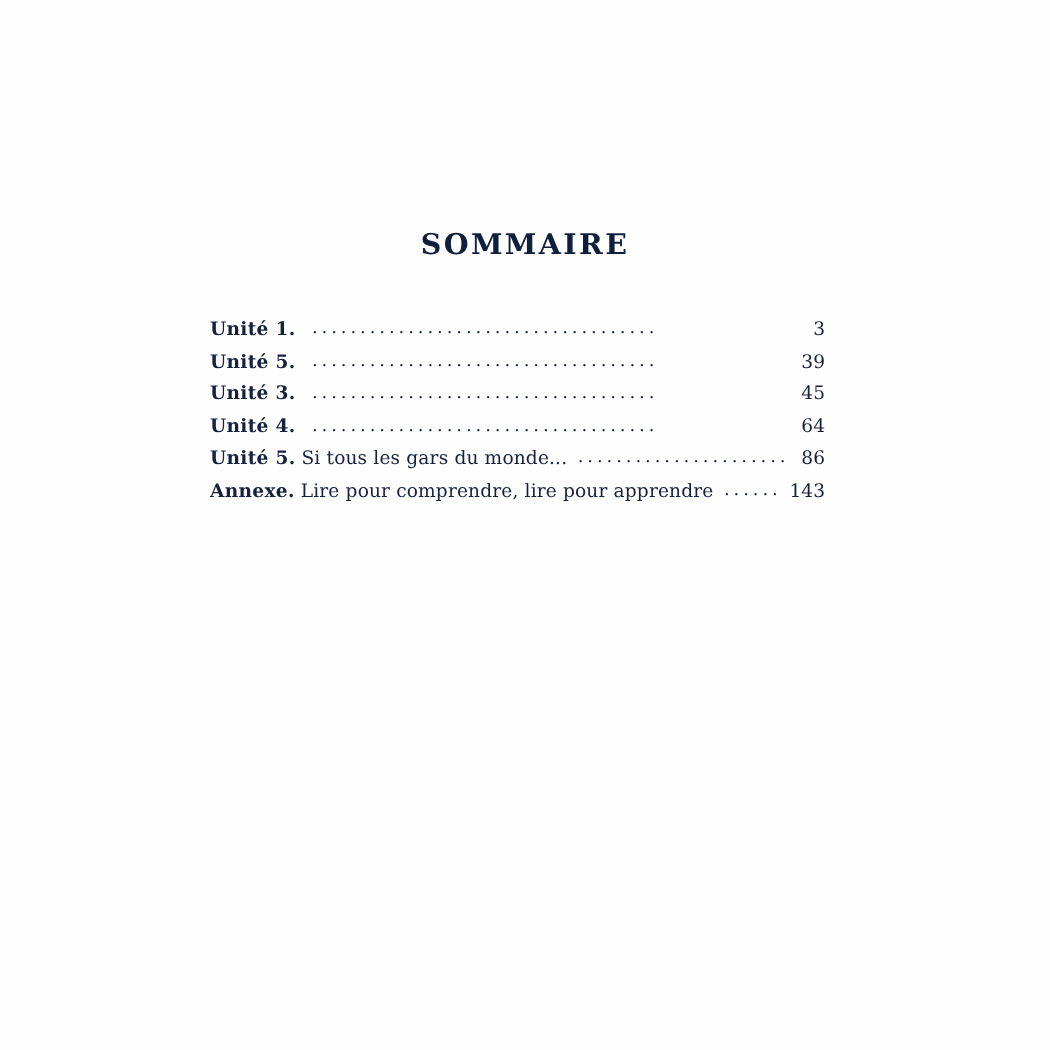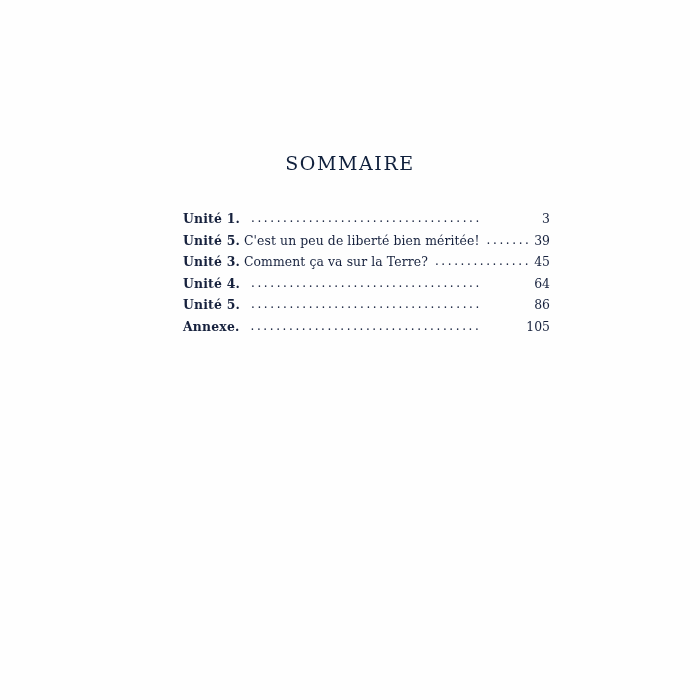--- a/index.html
+++ b/index.html
@@ -23,39 +23,38 @@
     height: 700px;
     background: #fefefe;
   }
   .title {
     position: absolute;
     top: 152px;
     left: 0;
     width: 700px;
     text-align: center;
     font-family: "DejaVu Serif", serif;
-    font-weight: normal;
+    font-weight: bold;
     font-size: 19px;
     letter-spacing: 1.6px;
     color: #10203c;
   }
   .toc {
     position: absolute;
     top: 208px;
     left: 140px;
     width: 410px;
   }
   .toc-row {
     display: flex;
     align-items: flex-start;
     font-size: 12.4px;
     line-height: 21.5px;
     color: #16213d;
     white-space: nowrap;
-    margin-left: 43px;
   }
   .toc-label {
     font-weight: bold;
     margin-right: 4px;
     letter-spacing: 0.2px;
   }
   .toc-text {
     letter-spacing: 0.1px;
   }
   .toc-dots {
@@ -84,44 +83,44 @@
   <div class="toc">
 
     <div class="toc-row">
       <span class="toc-label">Unité 1.</span>
       <span class="toc-dots">....................................</span>
       <span class="toc-page">3</span>
     </div>
 
     <div class="toc-row">
       <span class="toc-label">Unité 5.</span>
-      <span class="toc-text">C'est un peu de liberté bien méritée!</span>
       <span class="toc-dots">....................................</span>
       <span class="toc-page">39</span>
     </div>
 
     <div class="toc-row">
       <span class="toc-label">Unité 3.</span>
-      <span class="toc-text">Comment ça va sur la Terre?</span>
       <span class="toc-dots">....................................</span>
       <span class="toc-page">45</span>
     </div>
 
     <div class="toc-row">
       <span class="toc-label">Unité 4.</span>
       <span class="toc-dots">....................................</span>
       <span class="toc-page">64</span>
     </div>
 
     <div class="toc-row">
       <span class="toc-label">Unité 5.</span>
+      <span class="toc-text">Si tous les gars du monde...</span>
       <span class="toc-dots">....................................</span>
       <span class="toc-page">86</span>
     </div>
 
     <div class="toc-row">
       <span class="toc-label">Annexe.</span>
+      <span class="toc-text">Lire pour comprendre, lire pour apprendre</span>
       <span class="toc-dots">....................................</span>
-      <span class="toc-page">105</span>
+      <span class="toc-page">143</span>
     </div>
 
   </div>
 </div>
 
 </body></html>

